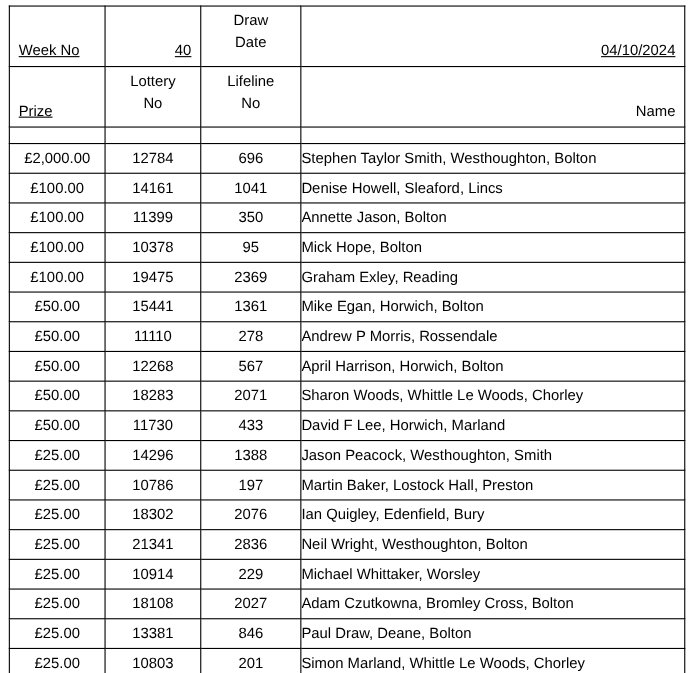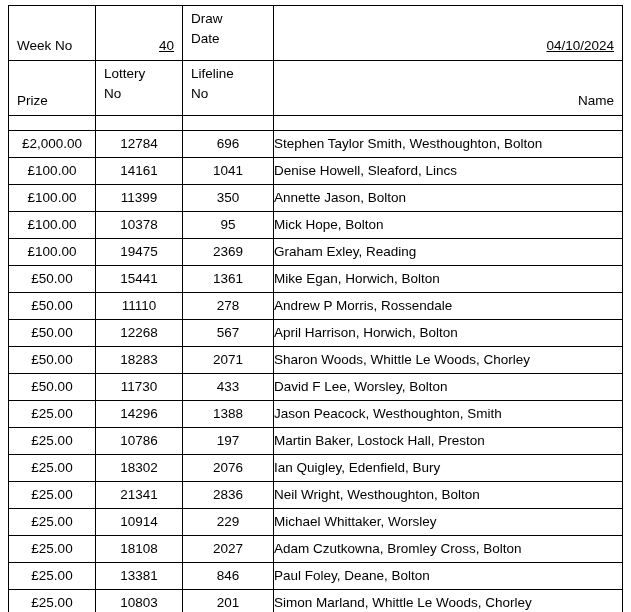--- a/index.html
+++ b/index.html
@@ -41,30 +41,31 @@
   col.c-name     { width: 349px; }
 
   
   td.hcell {
     height: 54px;
     vertical-align: bottom;
   }
   td.hcell.two-line {
     vertical-align: top;
   }
-  .hpad-l { padding: 0 8px 6px 8px; text-align: left; }
+  .hpad-l { padding: 0 8px 6px 8px; text-align: left; text-decoration: underline; }
   .hpad-r { padding: 0 8px 6px 8px; text-align: right; text-decoration: underline; }
   .hpad-name { padding: 0 8px 6px 10px; text-align: right; }
   .stack {
     height: 54px;
     display: flex;
     flex-direction: column;
     justify-content: flex-start;
     padding: 5px 8px 0 8px;
     box-sizing: border-box;
+    text-align: center;
   }
   .stack span { display: block; }
   .stack .l1 { margin-bottom: 4px; }
 
   
   td.spacer { height: 14px; }
 
   
   tr.data td { height: 26px; vertical-align: middle; }
   td.num  { text-align: center; padding: 0 8px 0 4px; }
@@ -180,21 +181,21 @@
         <tr class="data">
           <td class="num">£50.00</td>
           <td class="num">18283</td>
           <td class="num">2071</td>
           <td class="name">Sharon Woods, Whittle Le Woods, Chorley</td>
         </tr>
         <tr class="data">
           <td class="num">£50.00</td>
           <td class="num">11730</td>
           <td class="num">433</td>
-          <td class="name">David F Lee, Worsley, Bolton</td>
+          <td class="name">David F Lee, Horwich, Marland</td>
         </tr>
         <tr class="data">
           <td class="num">£25.00</td>
           <td class="num">14296</td>
           <td class="num">1388</td>
           <td class="name">Jason Peacock, Westhoughton, Smith</td>
         </tr>
         <tr class="data">
           <td class="num">£25.00</td>
           <td class="num">10786</td>
@@ -222,21 +223,21 @@
         <tr class="data">
           <td class="num">£25.00</td>
           <td class="num">18108</td>
           <td class="num">2027</td>
           <td class="name">Adam Czutkowna, Bromley Cross, Bolton</td>
         </tr>
         <tr class="data">
           <td class="num">£25.00</td>
           <td class="num">13381</td>
           <td class="num">846</td>
-          <td class="name">Paul Foley, Deane, Bolton</td>
+          <td class="name">Paul Draw, Deane, Bolton</td>
         </tr>
         <tr class="data">
           <td class="num">£25.00</td>
           <td class="num">10803</td>
           <td class="num">201</td>
           <td class="name">Simon Marland, Whittle Le Woods, Chorley</td>
         </tr>
       </tbody>
   </table>
 </div>

